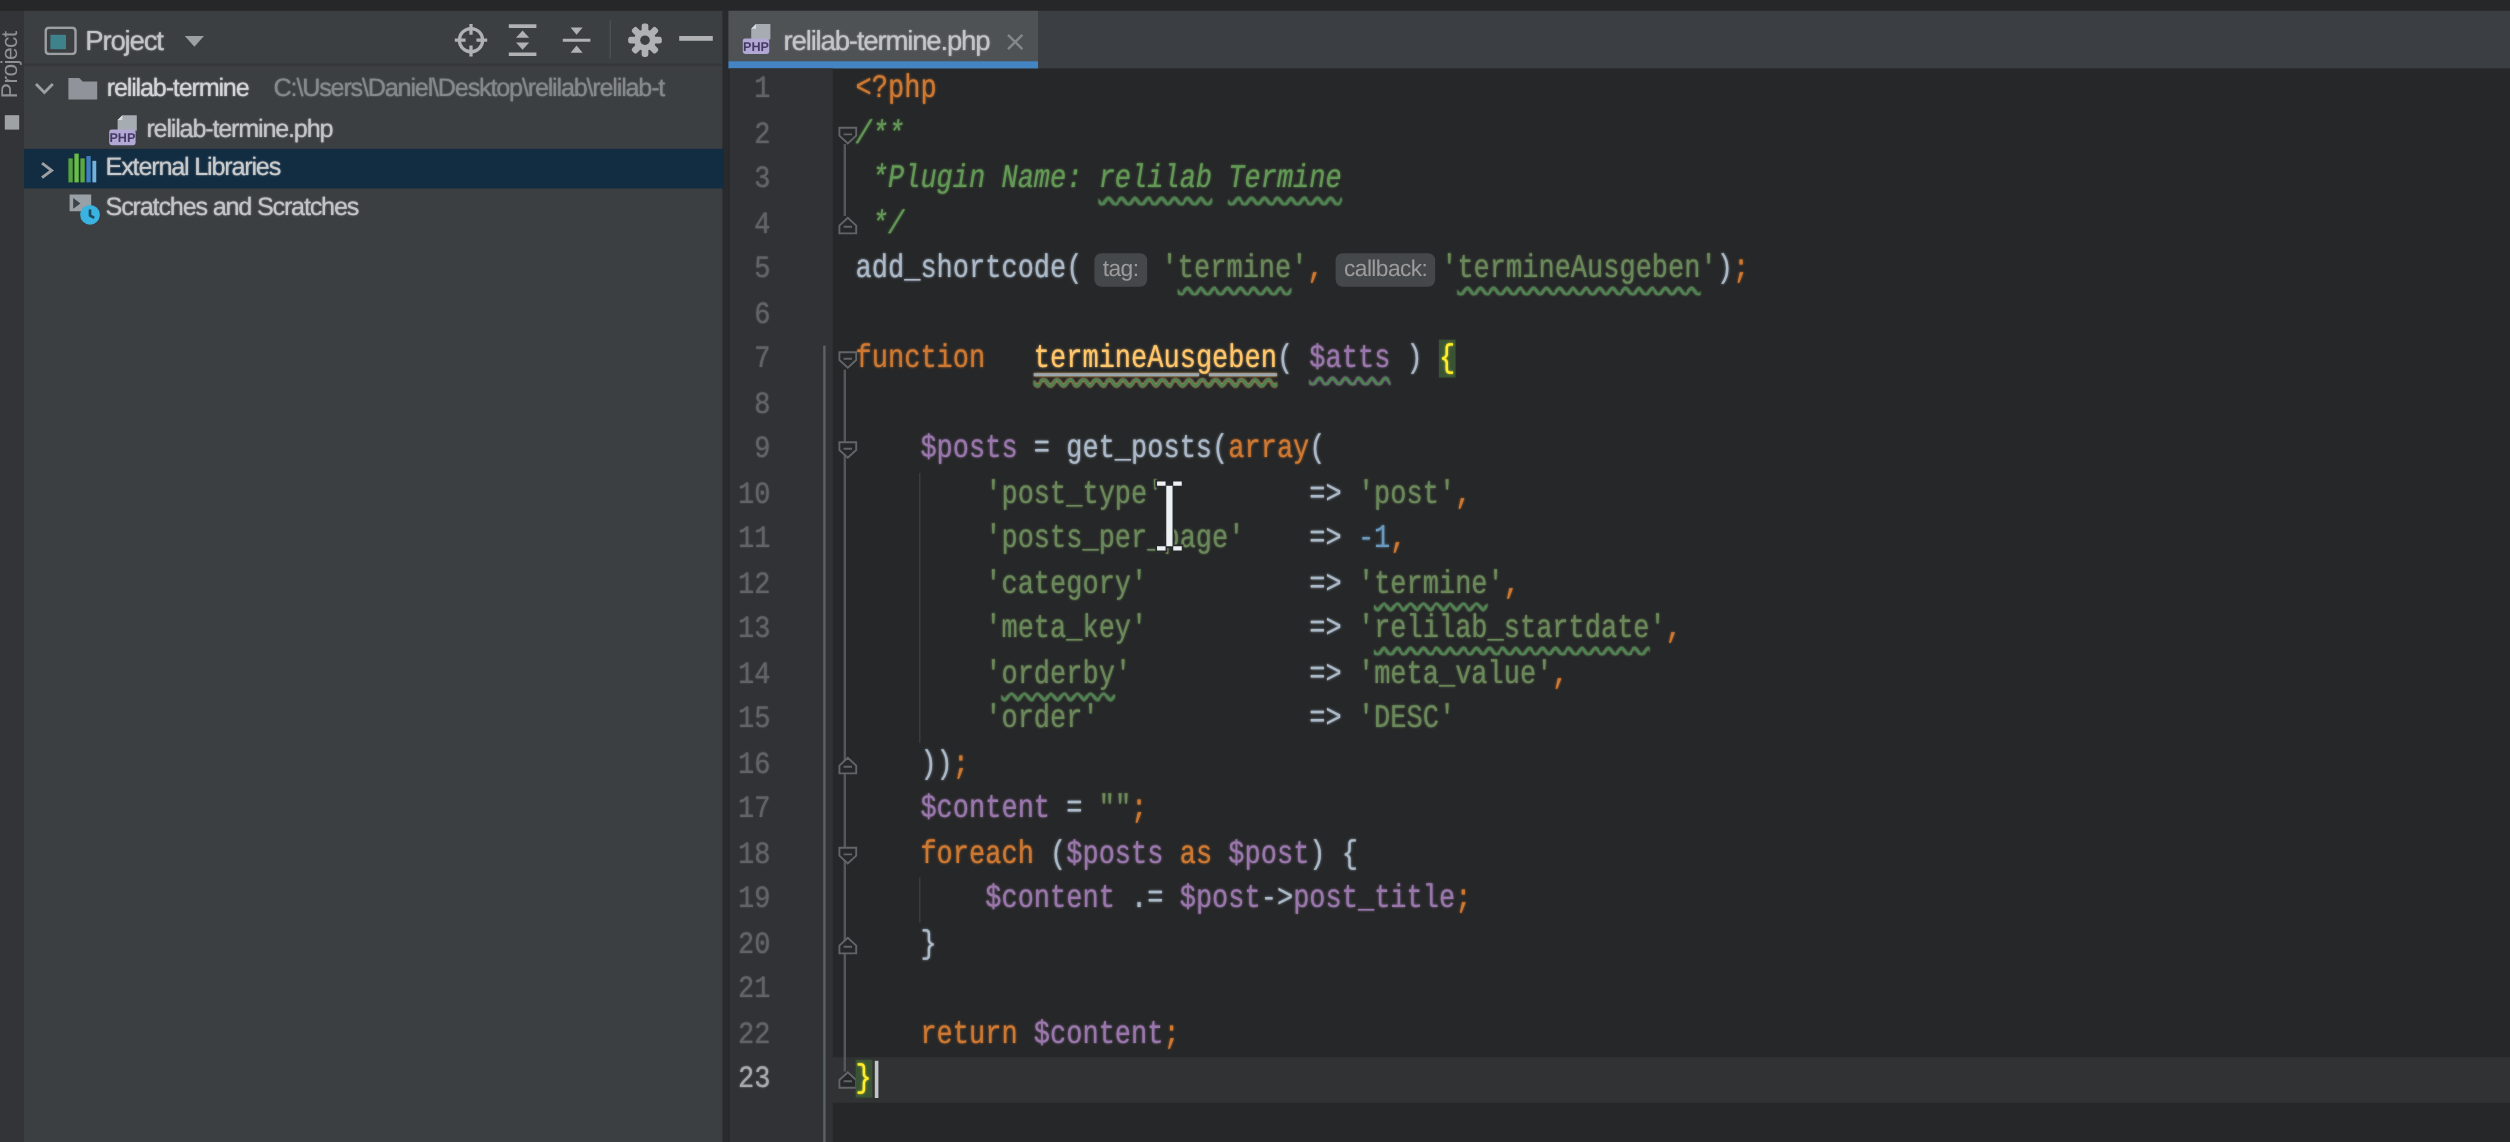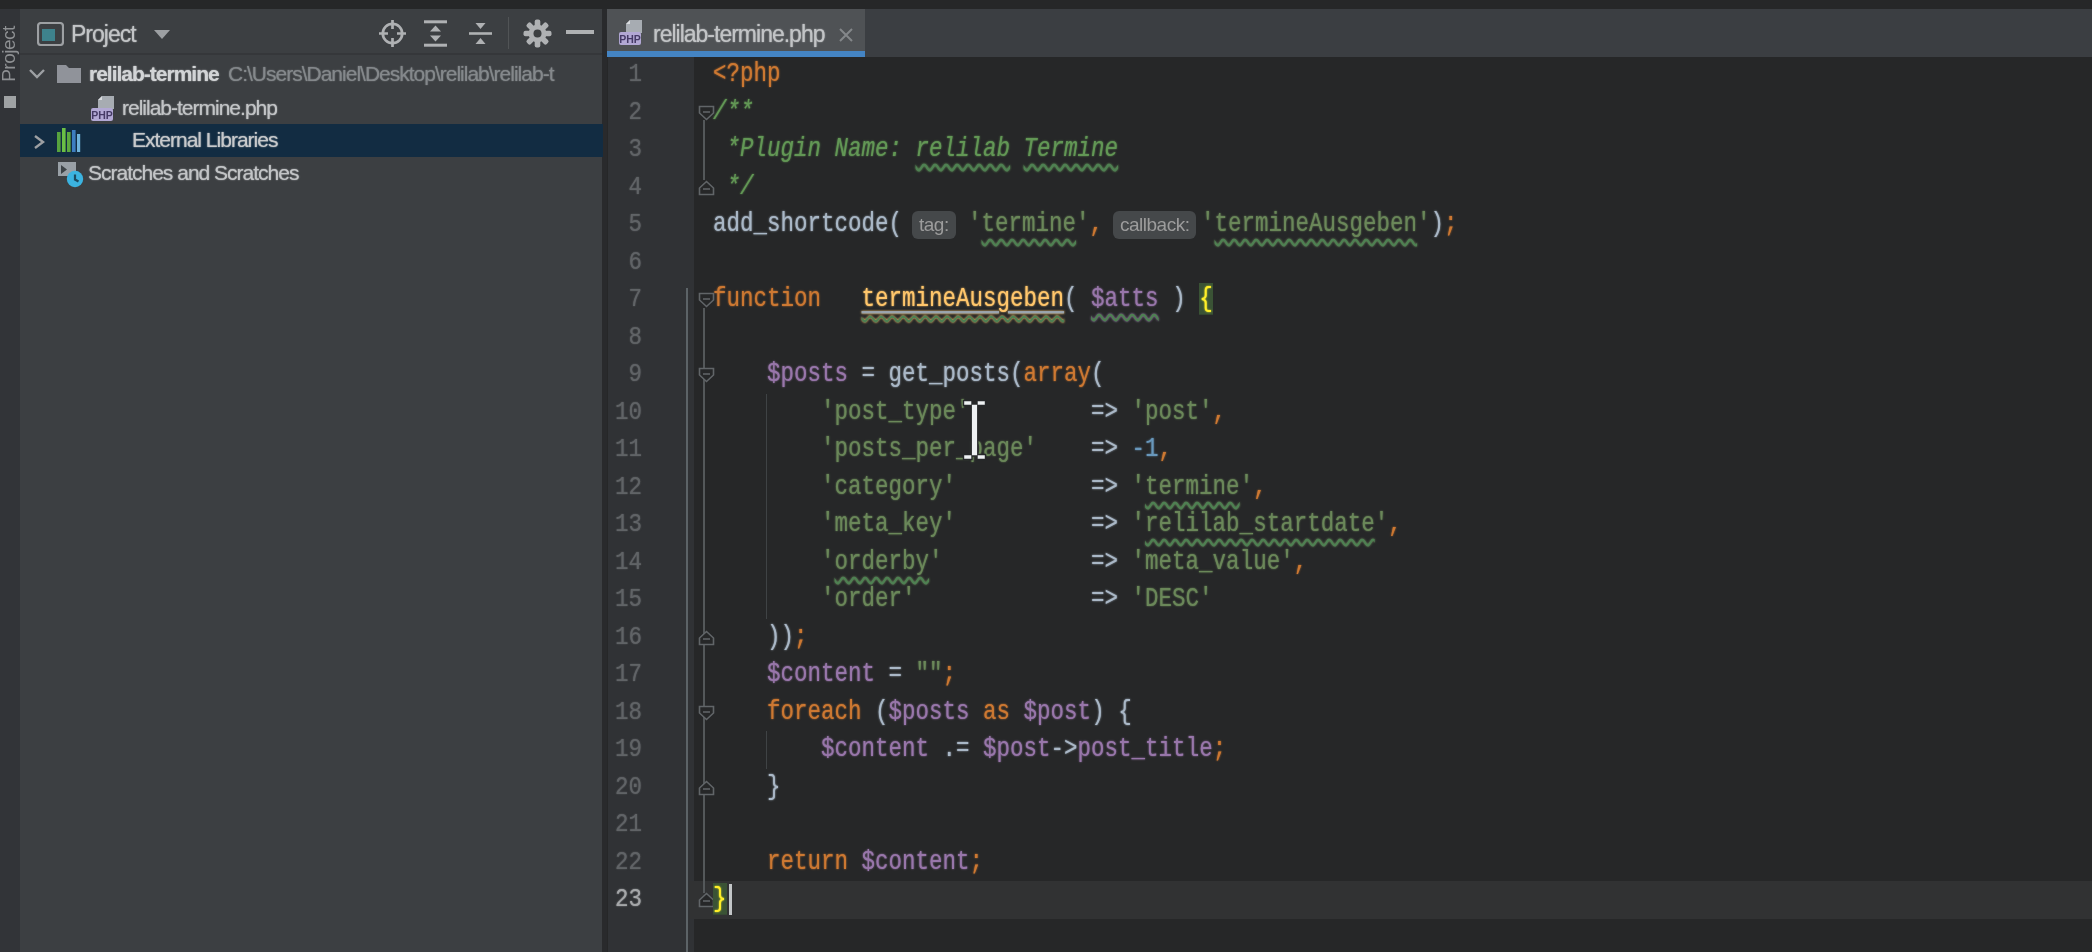--- a/index.html
+++ b/index.html
@@ -95,42 +95,42 @@
 <div class="abs" style="left:566px;top:30px;width:28px;height:4px;background:#afb1b3;"></div>
 
 <div class="abs" style="left:20px;top:124px;width:583px;height:33px;background:#122c42;"></div>
 
 <svg class="abs" style="left:27px;top:66px;" width="20" height="16" viewBox="0 0 20 16">
     <path d="M3 4 L10 11 L17 4" fill="none" stroke="#9da0a3" stroke-width="2.4"></path>
   </svg>
 <svg class="abs" style="left:56px;top:62px;" width="26" height="22" viewBox="0 0 26 22">
   <path d="M1 3 h9 l3 3 h12 v15 h-24 z" fill="#90939a"></path>
 </svg>
-<div class="abs ui" style="left:89px;top:62px;font-weight:bold;color:#d2d4d6;">relilab-termine</div>
+<div class="abs ui" style="left:89px;top:62px;font-weight:normal;color:#d2d4d6;">relilab-termine</div>
 <div class="abs ui dim" style="left:228px;top:62px;width:363px;overflow:hidden;">C:\Users\Daniel\Desktop\relilab\relilab-t</div>
 
 <svg class="abs" style="left:90px;top:95px;" width="27" height="27" viewBox="0 0 27 27">
   <path d="M12 1 h12 v13 h-16 v-9 z" fill="#a7acb2"></path>
   <path d="M12 1 v4 h-4 z" fill="#d9dcdf"></path>
   <rect x="1" y="13" width="22" height="13" rx="2" fill="#b2a8d4"></rect>
   <text x="12" y="23.5" font-family="Liberation Sans" font-size="10.5" font-weight="bold" fill="#453a66" text-anchor="middle">PHP</text>
 </svg>
 <div class="abs ui" style="left:122px;top:96px;">relilab-termine.php</div>
 
 <svg class="abs" style="left:31px;top:133px;" width="16" height="18" viewBox="0 0 16 18">
     <path d="M4 3 L12 9 L4 15" fill="none" stroke="#9da0a3" stroke-width="2.4"></path>
   </svg>
 <svg class="abs" style="left:56px;top:127px;" width="27" height="27" viewBox="0 0 27 27">
   <rect x="1" y="5" width="3.6" height="20" fill="#57a33e"></rect>
   <rect x="6" y="1" width="3.6" height="24" fill="#6abf45"></rect>
   <rect x="11" y="5" width="3.6" height="20" fill="#5da93f"></rect>
   <rect x="16" y="3" width="3.6" height="22" fill="#3d7dc0"></rect>
   <rect x="21" y="7" width="3.2" height="18" fill="#6fb3dc"></rect>
 </svg>
-<div class="abs ui" style="left:88px;top:128px;color:#c7c9cb;margin-left:44px;">External Libraries</div>
+<div class="abs ui" style="left:88px;top:128px;color:#c7c9cb;">External Libraries</div>
 
 <svg class="abs" style="left:56px;top:160px;" width="28" height="28" viewBox="0 0 28 28">
   <path d="M2 2 h18 v14 h-18 z" fill="#99a0a6"></path>
   <path d="M5 5 l6 4.5 l-6 4.5 z" fill="#3d4347"></path>
   <circle cx="19" cy="19" r="8.2" fill="#3bb3e0"></circle>
   <path d="M19 14.5 V19.5 L22.5 21.5" stroke="#1c4a60" stroke-width="2.2" fill="none"></path>
 </svg>
 <div class="abs ui" style="left:88px;top:161px;">Scratches and Scratches</div>
 
 <svg class="abs" style="left:618px;top:19px;" width="27" height="27" viewBox="0 0 27 27">

